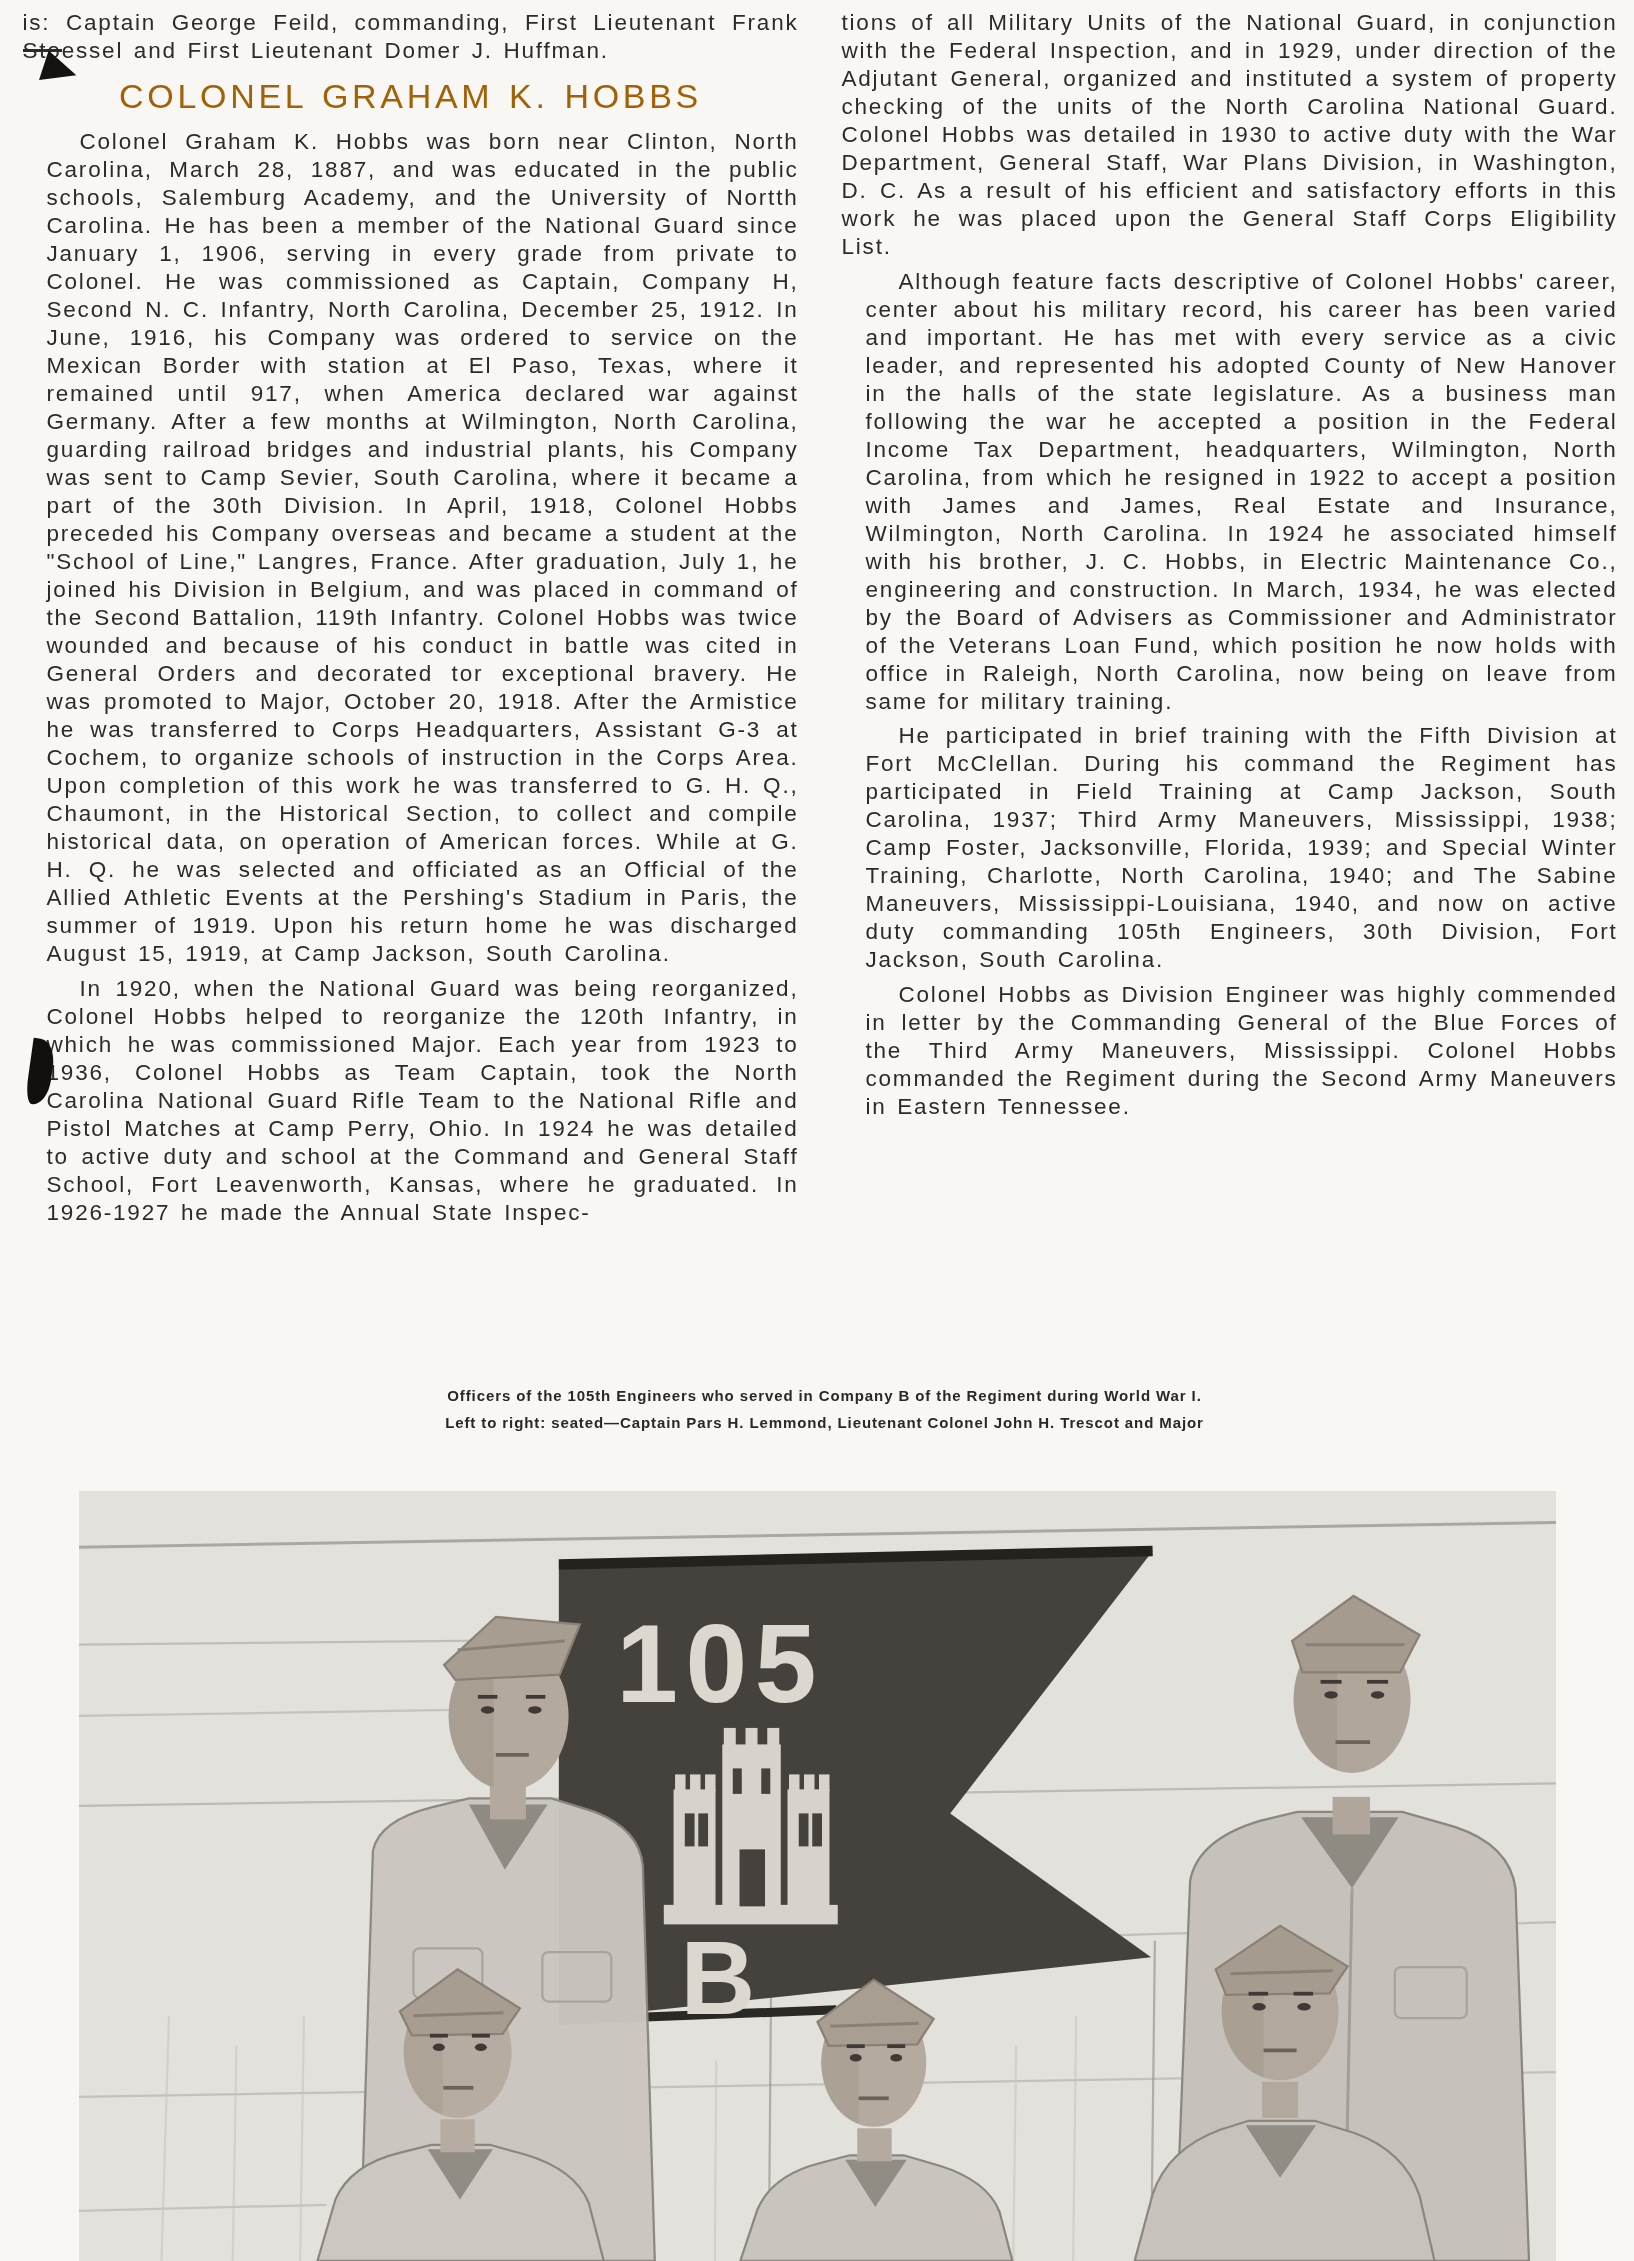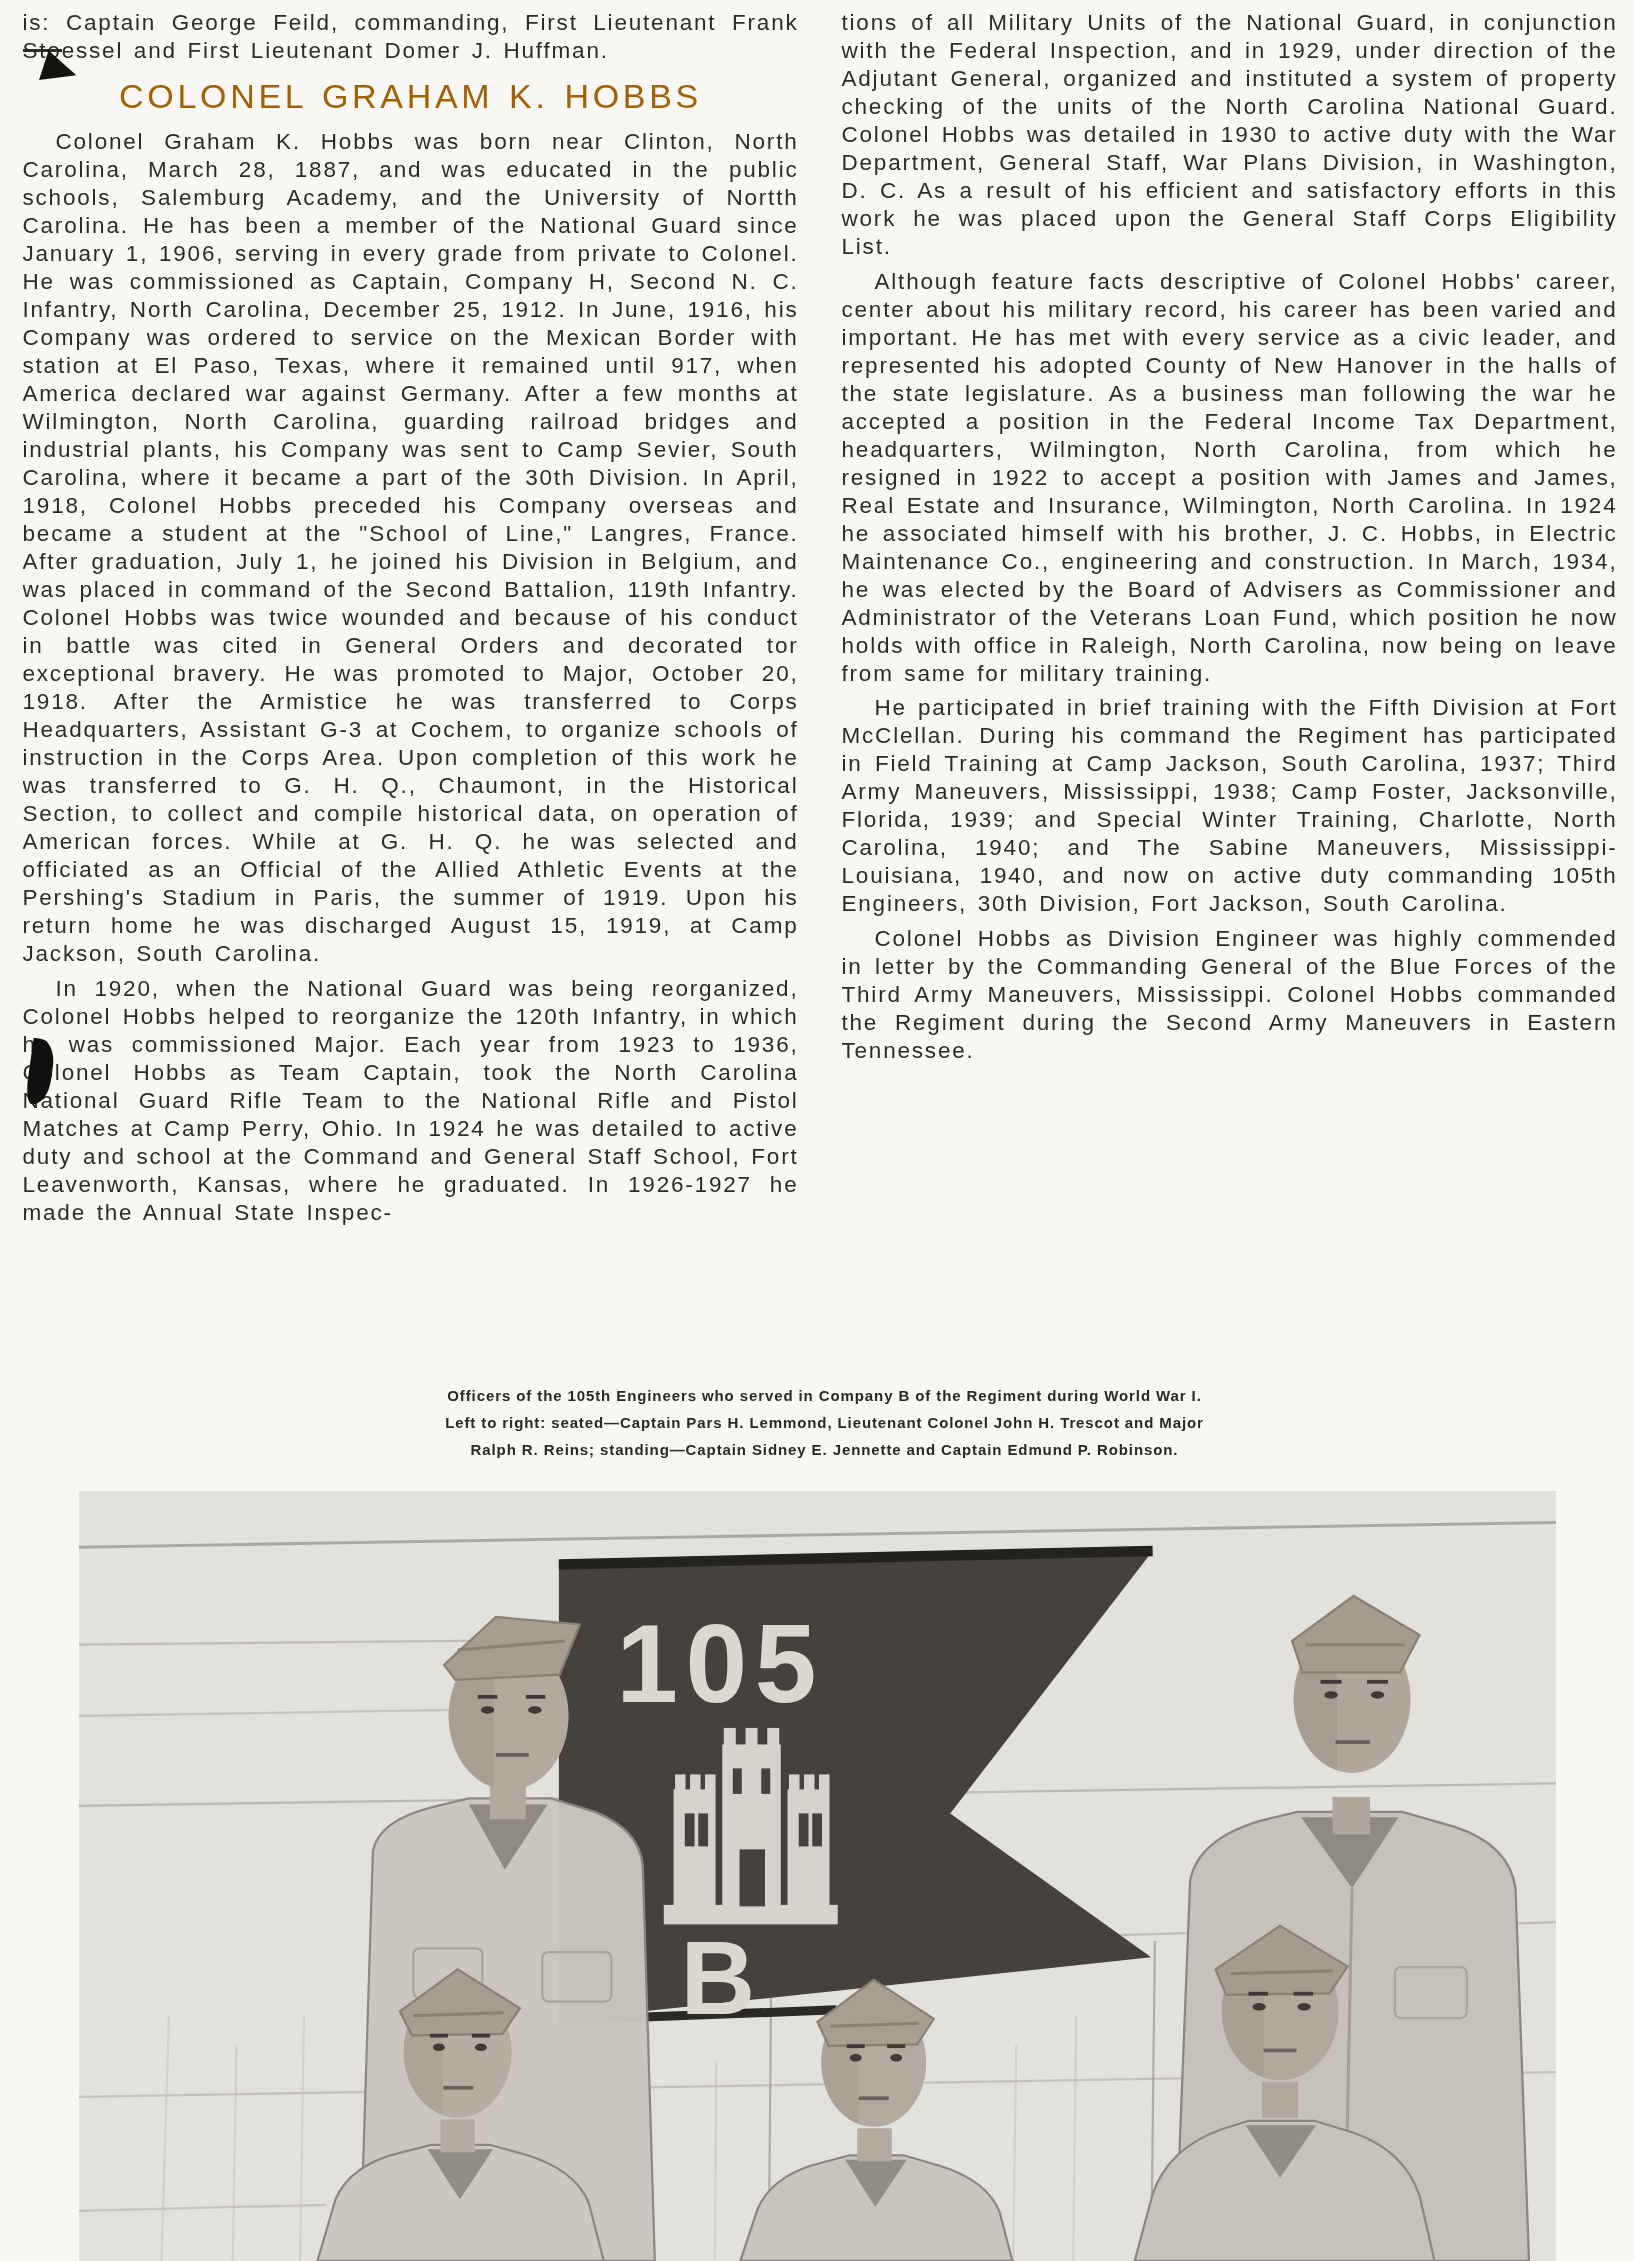--- a/index.html
+++ b/index.html
@@ -26,21 +26,21 @@
   }
   .col {
     width: 776px;
     font-size: 22.5px;
     line-height: 28px;
     letter-spacing: 1.8px;
     word-spacing: 2.6px;
     text-align: justify;
   }
   .col p { margin: 0 0 6.7px 0; }
-  .col p.indent { text-indent: 33px; }
+  .col p.indent { text-indent: 33px; margin-left: 24px; }
   h1.heading {
     font-size: 34px;
     font-weight: 400;
     letter-spacing: 3.7px;
     text-align: center;
     margin: 12px 0 12px 0;
     line-height: 39px;
     color: #a16207;
   }
   
@@ -104,21 +104,20 @@
       <p>tions of all Military Units of the National Guard, in conjunction with the Federal Inspection, and in 1929, under direction of the Adjutant General, organized and instituted a system of property checking of the units of the North Carolina National Guard.  Colonel Hobbs was detailed in 1930 to active duty with the War Department, General Staff, War Plans Division, in Washington, D. C.  As a result of his efficient and satisfactory efforts in this work he was placed upon the General Staff Corps Eligibility List.</p>
       <p class="indent">Although feature facts descriptive of Colonel Hobbs' career, center about his military record, his career has been varied and important.  He has met with every service as a civic leader, and represented his adopted County of New Hanover in the halls of the state legislature.  As a business man following the war he accepted a position in the Federal Income Tax Department, headquarters, Wilmington, North Carolina, from which he resigned in 1922 to accept a position with James and James, Real Estate and Insurance, Wilmington, North Carolina. In 1924 he associated himself with his brother, J. C. Hobbs, in Electric Maintenance Co., engineering and construction. In March, 1934, he was elected by the Board of Advisers as Commissioner and Administrator of the Veterans Loan Fund, which position he now holds with office in Raleigh, North Carolina, now being on leave from same for military training.</p>
       <p class="indent">He participated in brief training with the Fifth Division at Fort McClellan.  During his command the Regiment has participated in Field Training at Camp Jackson, South Carolina, 1937; Third Army Maneuvers, Mississippi, 1938; Camp Foster, Jacksonville, Florida, 1939; and Special Winter Training, Charlotte, North Carolina, 1940; and The Sabine Maneuvers, Mississippi-Louisiana, 1940, and now on active duty commanding 105th Engineers, 30th Division, Fort Jackson, South Carolina.</p>
       <p class="indent">Colonel Hobbs as Division Engineer was highly commended in letter by the Commanding General of the Blue Forces of the Third Army Maneuvers, Mississippi.  Colonel Hobbs commanded the Regiment during the Second Army Maneuvers in Eastern Tennessee.</p>
     </div>
   </div>
 
   <div class="caption">
     <div>Officers of the 105th Engineers who served in Company B of the Regiment during World War I.</div>
     <div>Left to right: seated—Captain Pars H. Lemmond, Lieutenant Colonel John H. Trescot and Major</div>
-    <div>Ralph R. Reins; standing—Captain Sidney E. Jennette and Captain Edmund P. Robinson.</div>
   </div>
 
   <figure class="photo">
     <svg width="1477" height="770" viewBox="0 0 1970 1027" xmlns="http://www.w3.org/2000/svg">
 
       <g>
         <rect x="0" y="0" width="1970" height="1027" fill="#e3e1db"></rect>
         <line x1="0" y1="75" x2="1970" y2="42" stroke="#9d9a94" stroke-width="4" opacity="0.8"></line>
         <line x1="0" y1="205" x2="980" y2="195" stroke="#b3b0aa" stroke-width="3" opacity="0.7"></line>
         <line x1="0" y1="300" x2="500" y2="292" stroke="#b3b0aa" stroke-width="3" opacity="0.6"></line>

